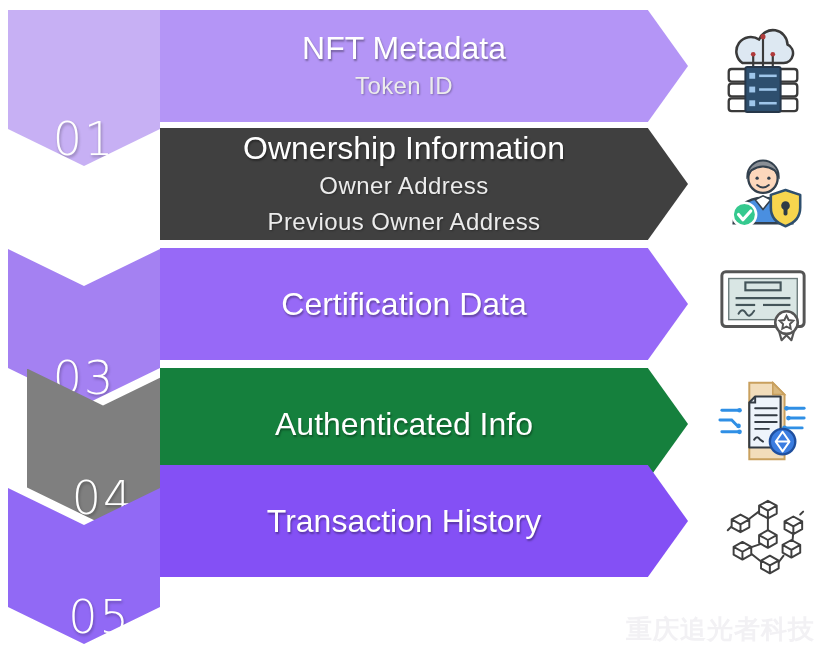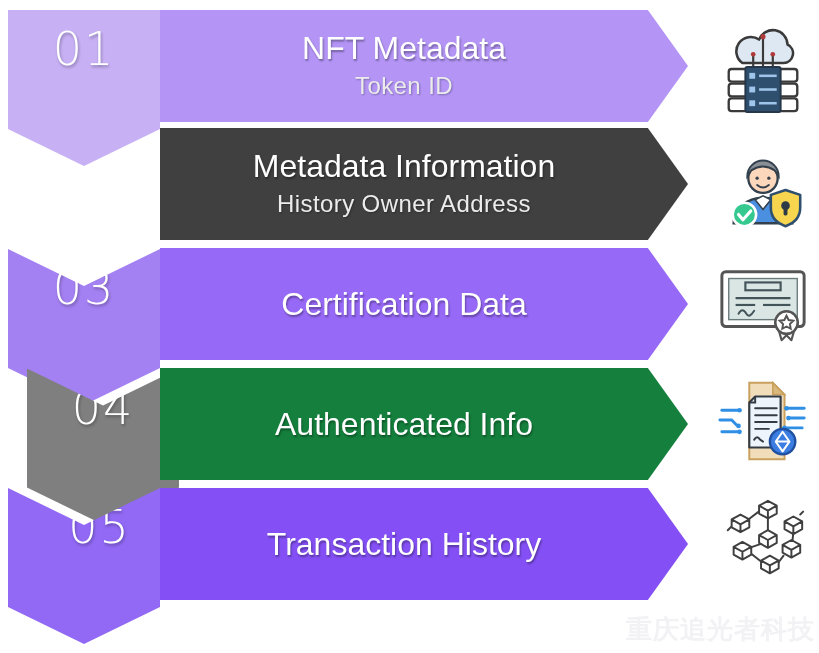--- a/index.html
+++ b/index.html
@@ -1,21 +1,21 @@
 <!DOCTYPE html>
 <html><head>
 <meta charset="utf-8">
 <style>
   html,body{margin:0;padding:0;background:#ffffff;}
   body{font-family:"Liberation Sans", sans-serif;}
   .stage{position:relative;width:819px;height:653px;background:#ffffff;overflow:hidden;}
 
   
   .chev{position:absolute;left:8px;width:152px;height:156px;
-        display:flex;align-items:flex-start;justify-content:center;
+        display:flex;align-items:flex-end;justify-content:center;
         padding-top:12px;box-sizing:border-box;
         filter:drop-shadow(0 3px 2px rgba(0,0,0,0.25));}
   .chev-first{clip-path:polygon(0 0,100% 0,100% 76.3%,50% 100%,0 76.3%);}
   .chev-next{clip-path:polygon(0 0,50% 23.7%,100% 0,100% 76.3%,50% 100%,0 76.3%);}
   .chev .num{color:#ffffff;font-size:46px;font-weight:300;letter-spacing:2px;
         font-family:"DejaVu Sans", sans-serif;
         text-shadow:1px 2px 3px rgba(0,0,0,0.30);}
 
   
   .band{position:absolute;left:160px;width:528px;height:112px;
@@ -55,30 +55,31 @@
     </div>
   <div class="chev chev-next  c5" style="top:488px">
       <span class="num">05</span>
     </div>
 
   <div class="band b1" style="top:10px">
     <div class="title">NFT Metadata</div>
     <div class="sub">Token ID</div>
   </div>
   <div class="band b2" style="top:128px">
-    <div class="title">Metadata Information</div>
-    <div class="sub">History Owner Address</div>
+    <div class="title">Ownership Information</div>
+    <div class="sub">Owner Address</div>
+    <div class="sub">Previous Owner Address</div>
   </div>
   <div class="band b3" style="top:248px">
     <div class="title">Certification Data</div>
   </div>
   <div class="band b4" style="top:368px">
     <div class="title">Authenticated Info</div>
   </div>
-  <div class="band b5" style="top:488px">
+  <div class="band b5" style="top:465px">
     <div class="title">Transaction History</div>
   </div>
 
   <div class="icon" style="top:20px">
     <svg viewBox="0 0 96 96">
       <path d="M27 44 h42 a10 10 0 0 0 4 -19 a15 15 0 0 0 -29 -5 a12.5 12.5 0 0 0 -17 24 z" fill="#dde8f2" stroke="#3a3a3a" stroke-width="2.6" stroke-linejoin="round"></path>
       <path d="M48 18 v32 M38 36 v16 M58 36 v16" stroke="#3a3a3a" stroke-width="2.2" fill="none"></path>
       <circle cx="48" cy="17" r="2.6" fill="#b03a3a"></circle>
       <circle cx="38" cy="35" r="2.4" fill="#b03a3a"></circle>
       <circle cx="58" cy="35" r="2.4" fill="#b03a3a"></circle>

